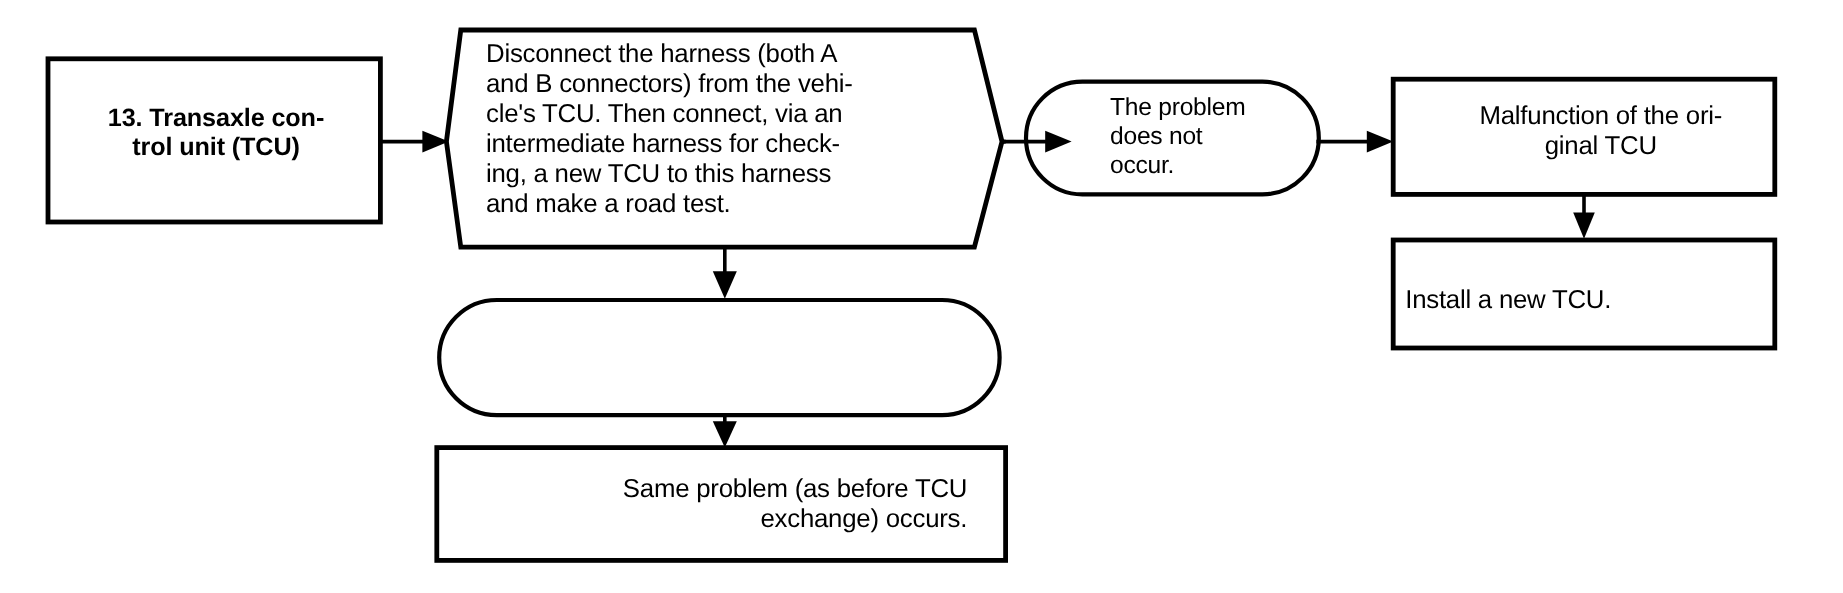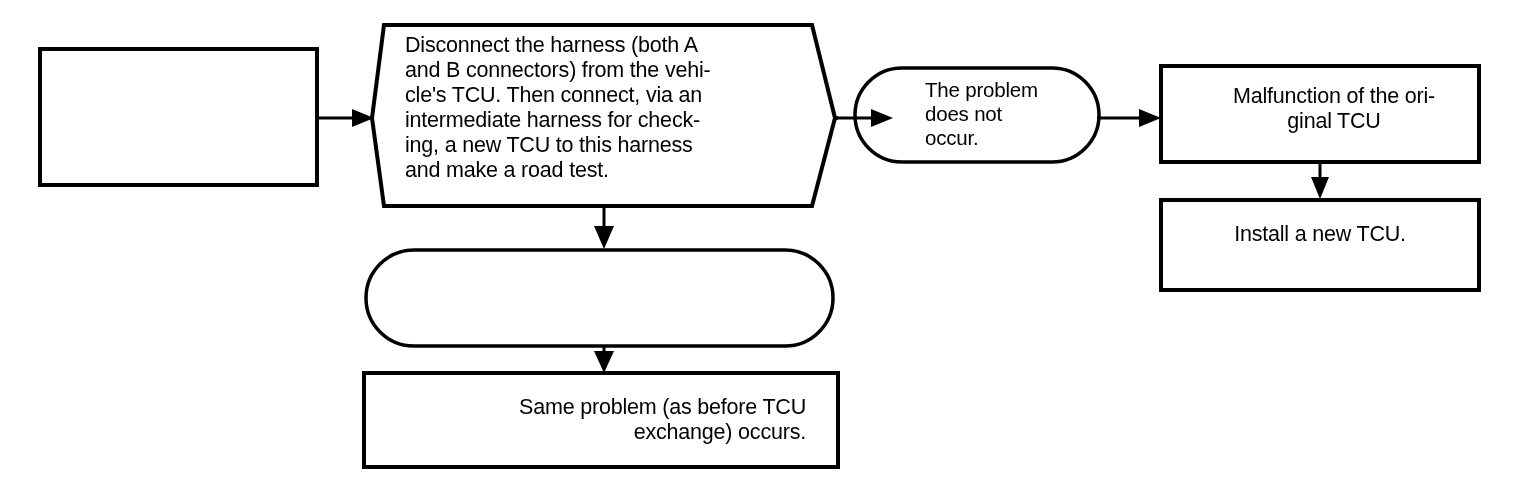--- a/index.html
+++ b/index.html
@@ -107,34 +107,36 @@
     <polygon class="arrow-head" points="1320,199 1311,177 1329,177"></polygon>
 
     <line class="connector-line" x1="604" y1="206" x2="604" y2="232"></line>
     <polygon class="arrow-head" points="604,249 594,226 614,226"></polygon>
 
     <line class="connector-line" x1="604" y1="346" x2="604" y2="358"></line>
     <polygon class="arrow-head" points="604,373 594,351 614,351"></polygon>
 
   </svg>
 
+  <div class="node-text txt-start" style="left:56px; top:87px; width:248px; text-align:center;">13.  Transaxle con-
+trol unit (TCU)</div>
 
   <div class="node-text txt-body" style="left:405px; top:33px; width:420px; text-align:left;">Disconnect the harness (both A
 and B connectors) from the vehi-
 cle's TCU. Then connect, via an
 intermediate harness for check-
 ing, a new TCU to this harness
 and make a road test.</div>
 
   <div class="node-text txt-small" style="left:925px; top:78px; width:185px; text-align:left;">The problem
 does not
 occur.</div>
 
   <div class="node-text txt-body" style="left:1194px; top:84px; width:280px; text-align:center;">Malfunction of the ori-
 ginal TCU</div>
 
-  <div class="node-text txt-body" style="left:1171px; top:222px; width:298px; text-align:center;">Install a new TCU.</div>
+  <div class="node-text txt-body" style="left:1171px; top:238px; width:298px; ">Install a new TCU.</div>
 
 
   <div class="node-text txt-body" style="left:396px; top:395px; width:410px; text-align:right;">Same problem (as before TCU
 exchange) occurs.</div>
 
 </div>
 
 </body></html>

